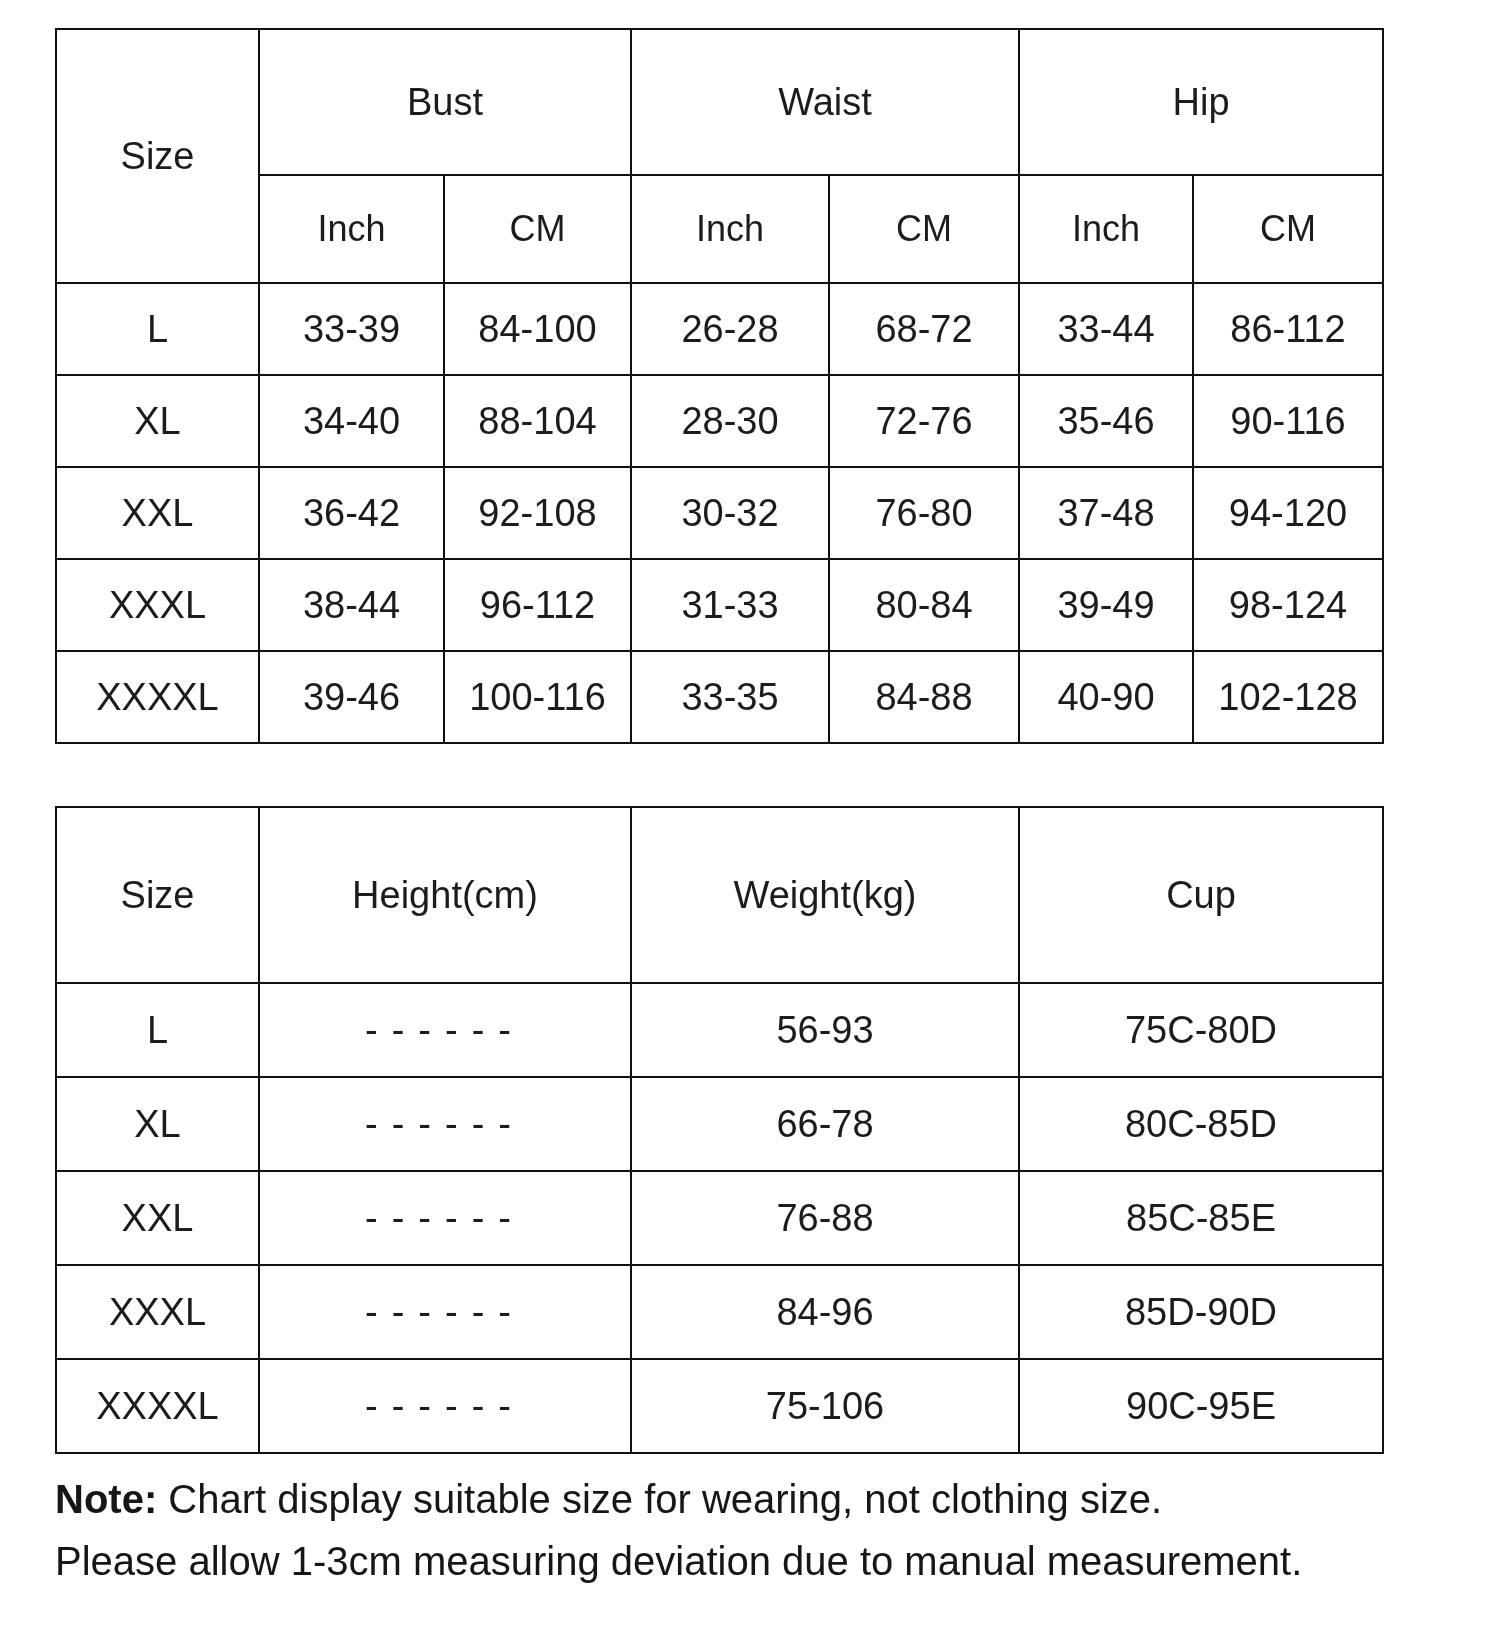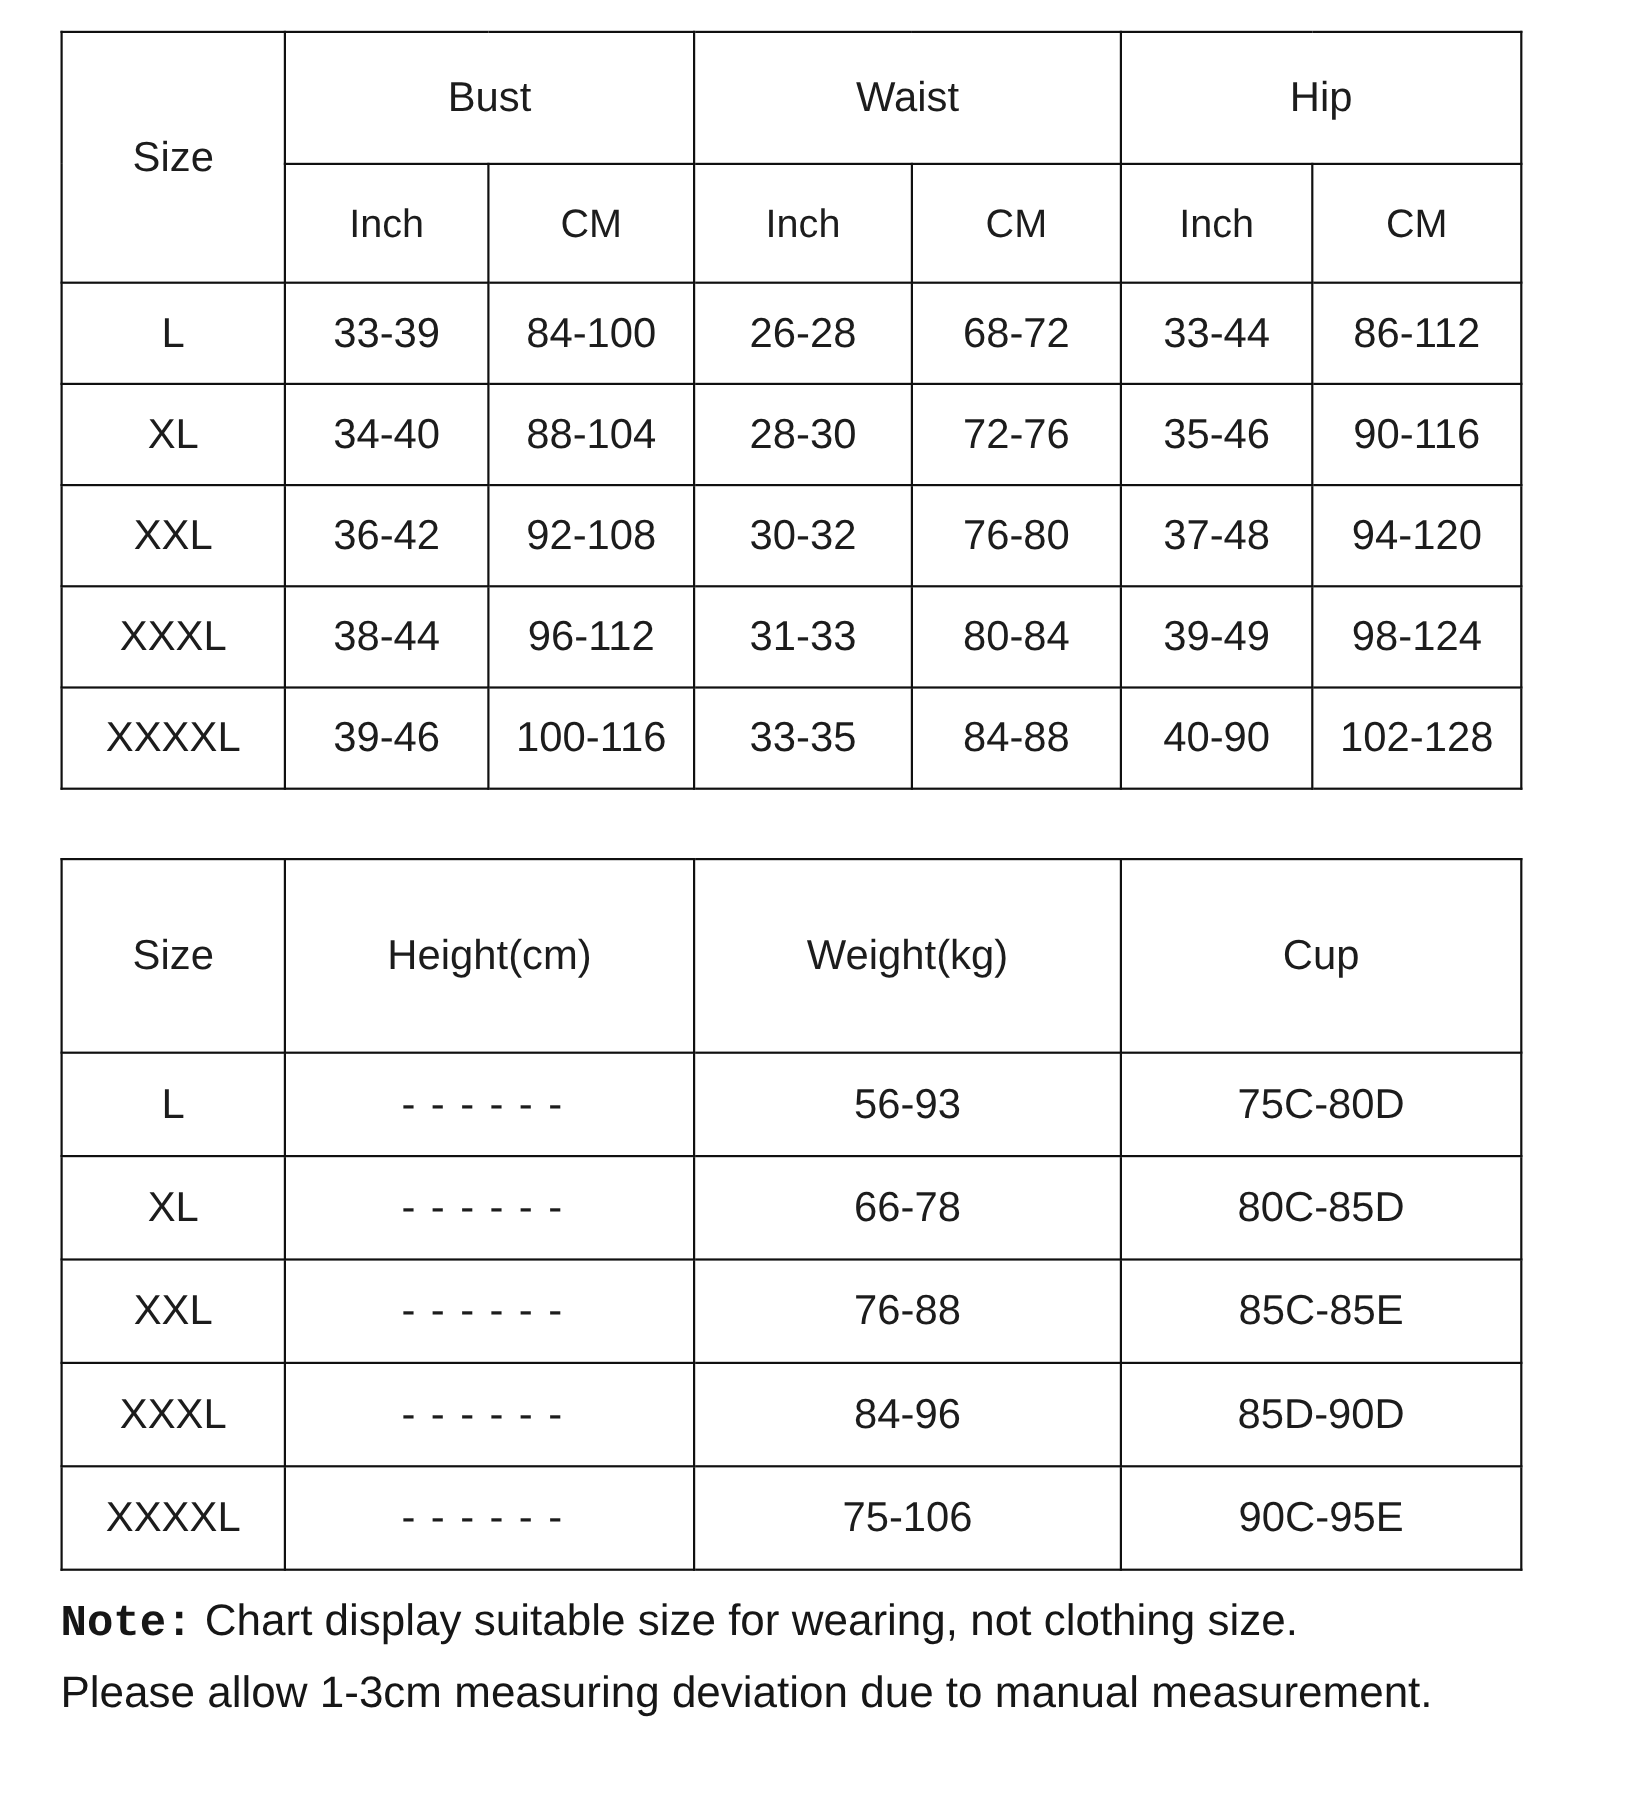--- a/index.html
+++ b/index.html
@@ -25,38 +25,38 @@
   .tbl th, .tbl td {
     border: 2px solid #101010;
     text-align: center;
     vertical-align: middle;
     font-weight: 400;
     padding: 0;
     overflow: hidden;
     white-space: nowrap;
   }
   
-  .tbl1 .group-row th { height: 120px; font-size: 38px; }
+  .tbl1 .group-row th { height: 146px; font-size: 38px; }
   .tbl1 .unit-row th  { height: 108px; font-size: 36px; border-radius: 16px; }
   .tbl1 td            { height: 92px;  font-size: 38px; }
   .tbl1 .size-cell    { font-size: 38px; }
   
   .tbl2 th { height: 176px; font-size: 38px; }
   .tbl2 td { height: 94px;  font-size: 38px; }
   .dashes  { letter-spacing: 14px; }
   .gap { height: 62px; }
   
   .note {
     margin-top: 14px;
     font-size: 40px;
     line-height: 1.55;
     color: #161616;
     padding-right: 60px;
   }
-  .note .note-label { font-weight: 700; font-family: Liberation Mono, monospace; }
+  .note .note-label { font-weight: 700; }
 </style>
 </head>
 <body>
 
 <div class="page">
 
   <table class="tbl tbl1">
     <colgroup>
       <col style="width:203px">
       <col style="width:185px">

